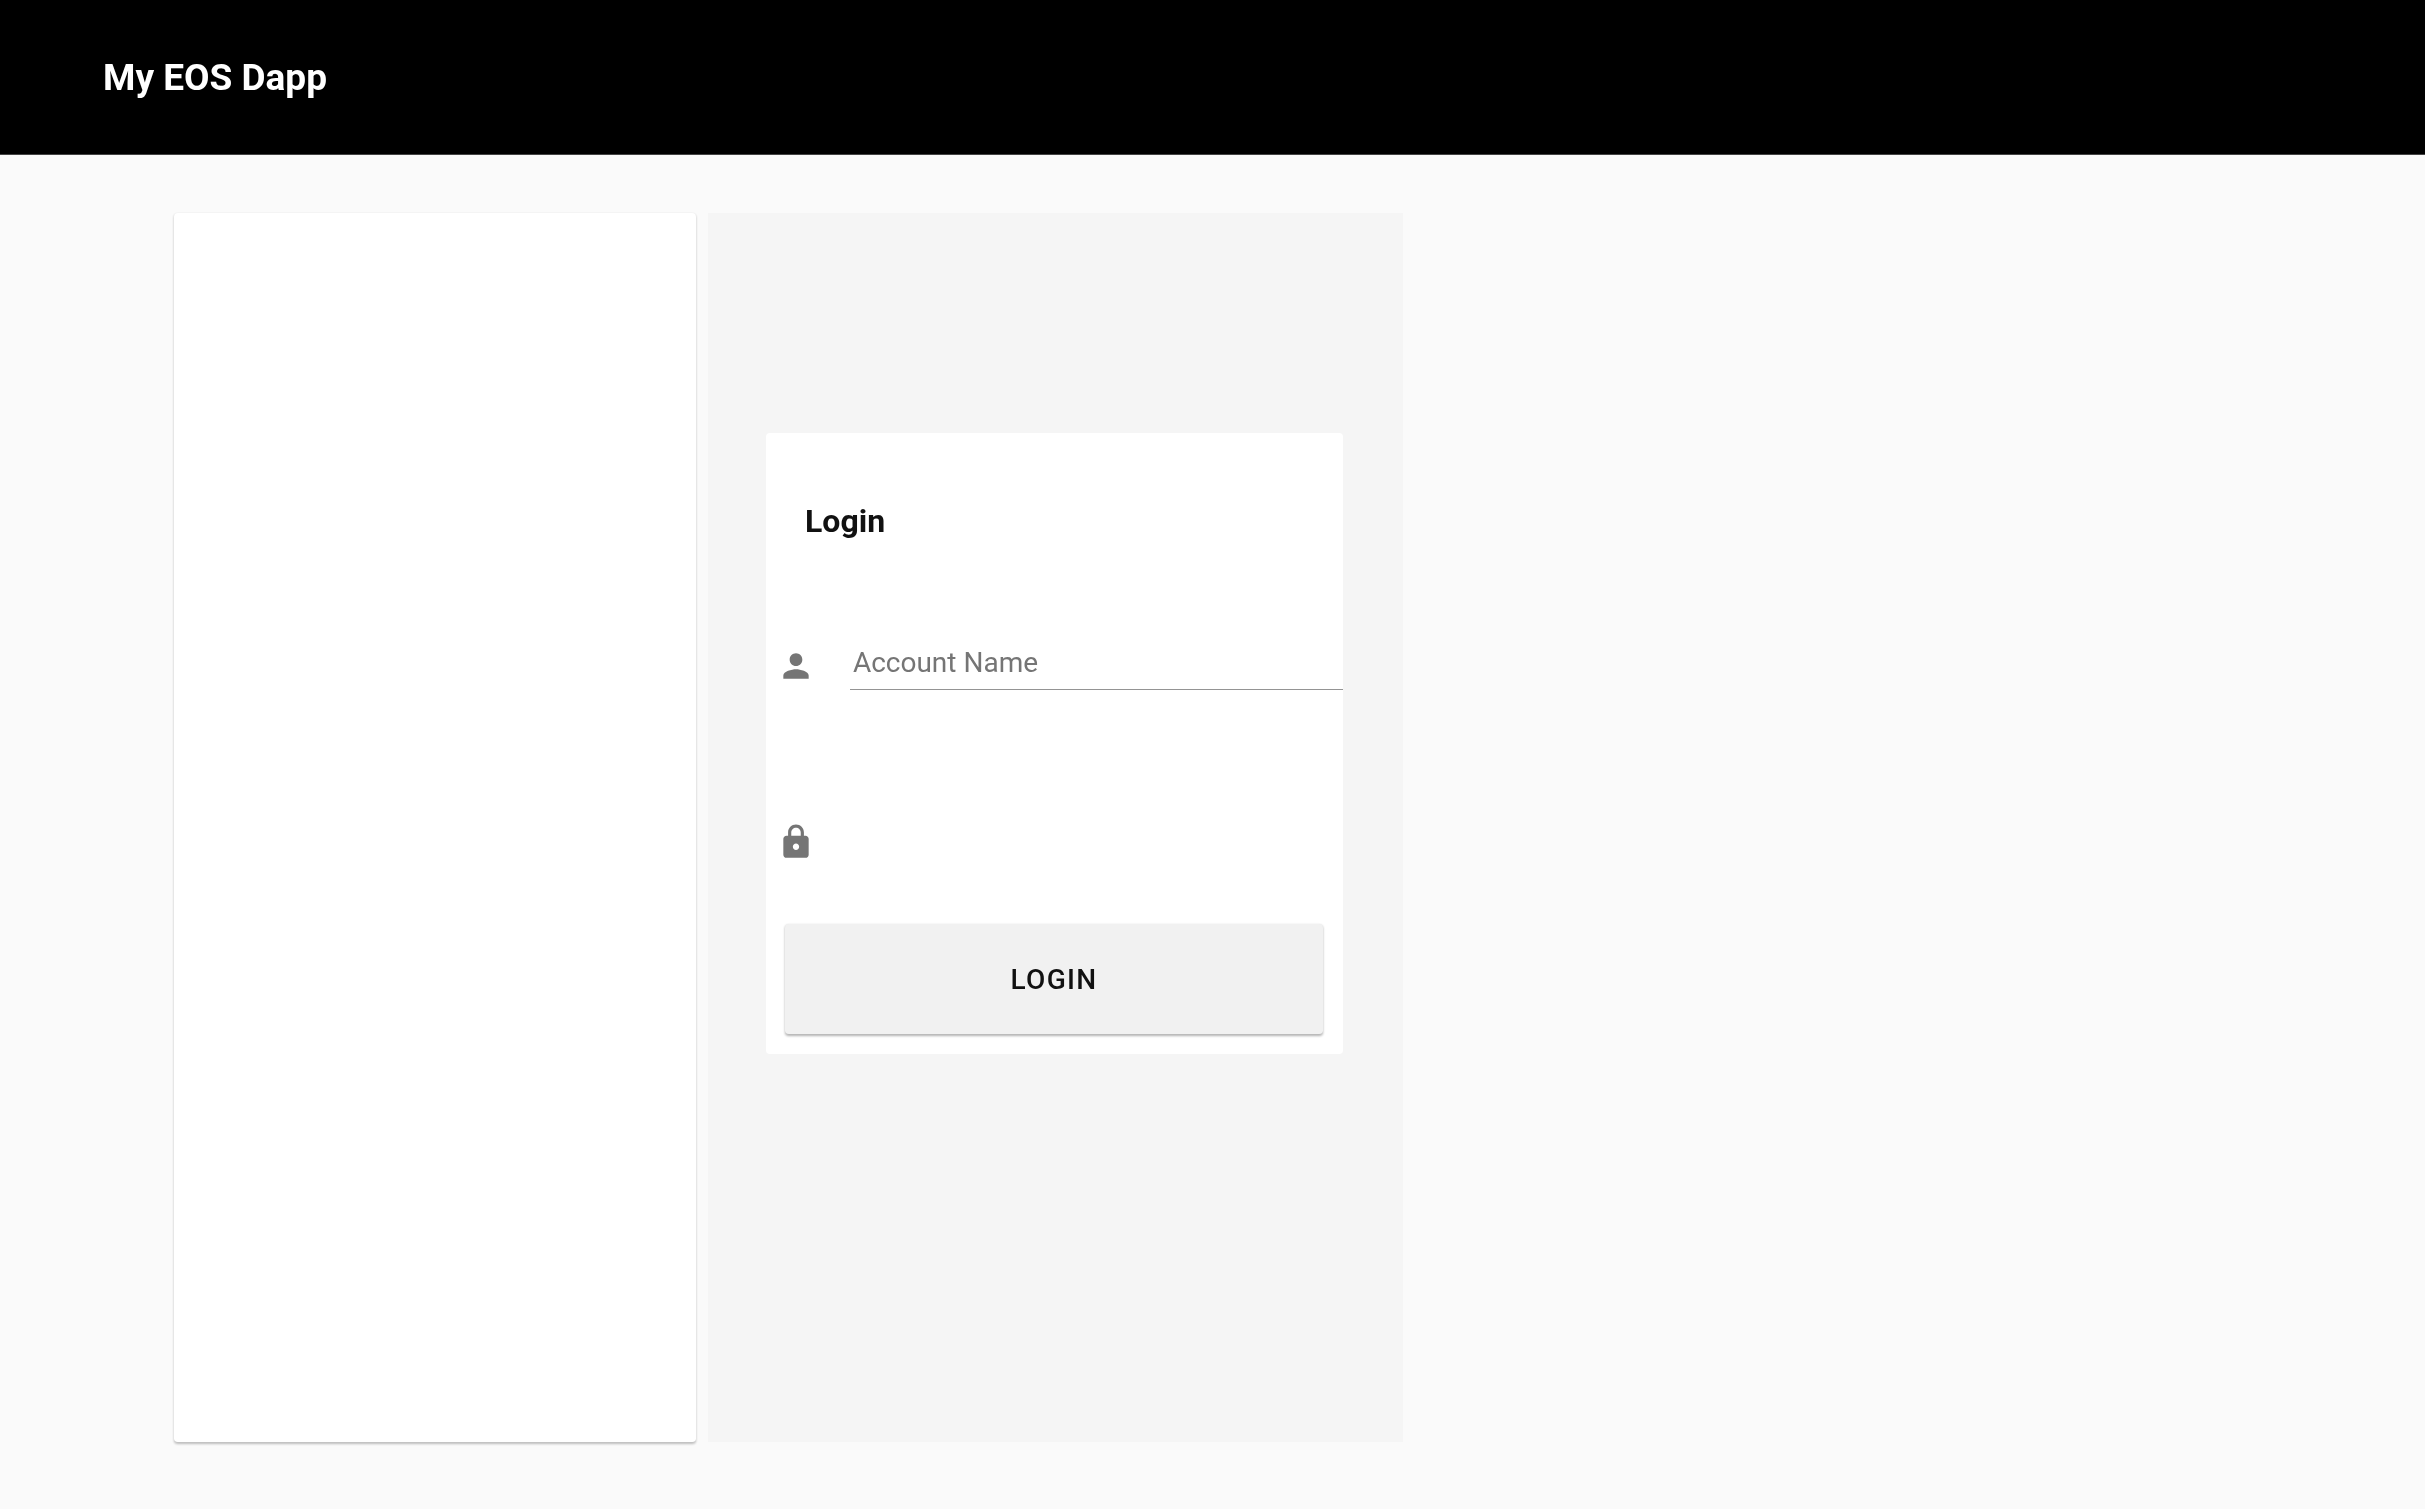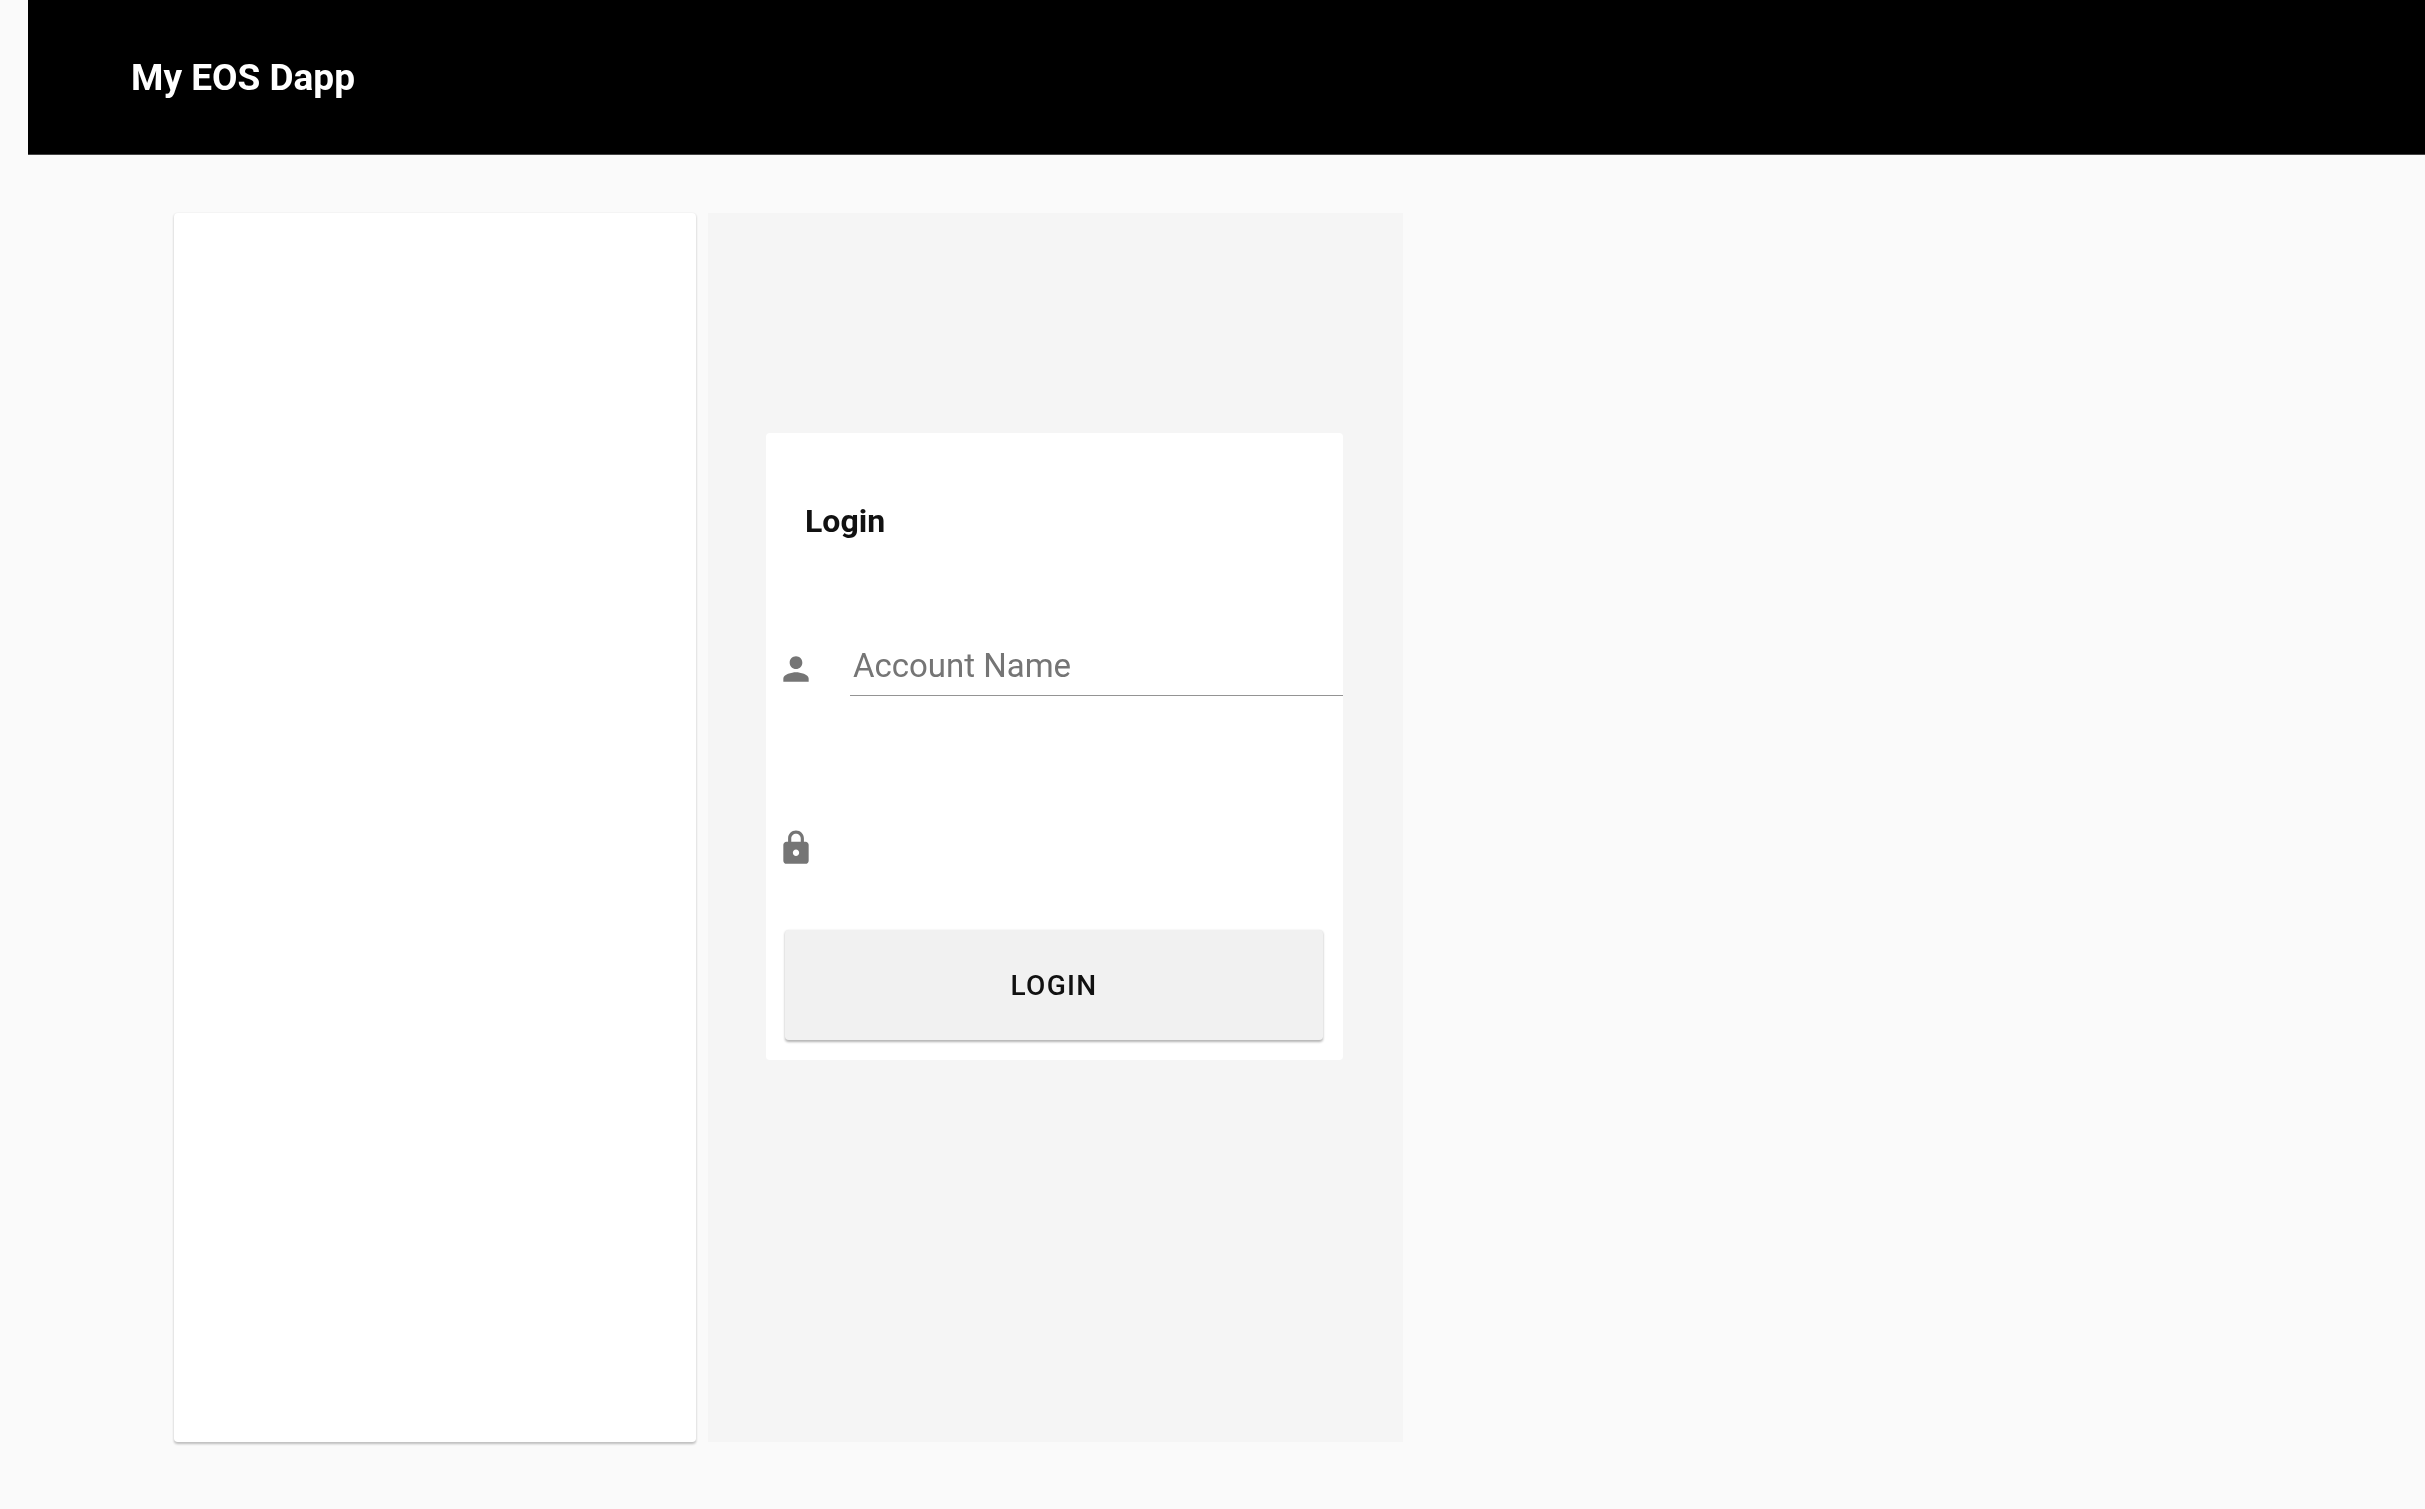--- a/index.html
+++ b/index.html
@@ -14,21 +14,20 @@
       height: 1509px;
       overflow: hidden;
     }
     .appbar {
       background: #000;
       height: 155px;
       display: flex;
       align-items: center;
       padding-left: 103px;
       border-bottom: 1.3px solid #444;
-      margin-left: 28px;
     }
     .appbar-title {
       color: #fff;
       font-size: 37px;
       font-weight: 700;
     }
     .content {
       padding-top: 58px;
       padding-left: 174px;
       display: flex;
@@ -74,21 +73,21 @@
     .icon {
       width: 38px;
       height: 38px;
       fill: #757575;
       flex-shrink: 0;
     }
     .text-input {
       flex: 1;
       border: none;
       border-bottom: 1.3px solid rgba(0,0,0,0.42);
-      font-size: 33px;
+      font-size: 28px;
       font-weight: 400;
       color: #0f766e;
       padding: 5px 2.5px 10px 2.5px;
       background: transparent;
       outline: none;
       font-family: inherit;
     }
     .text-input::placeholder {
       color: #757575;
       opacity: 1;

